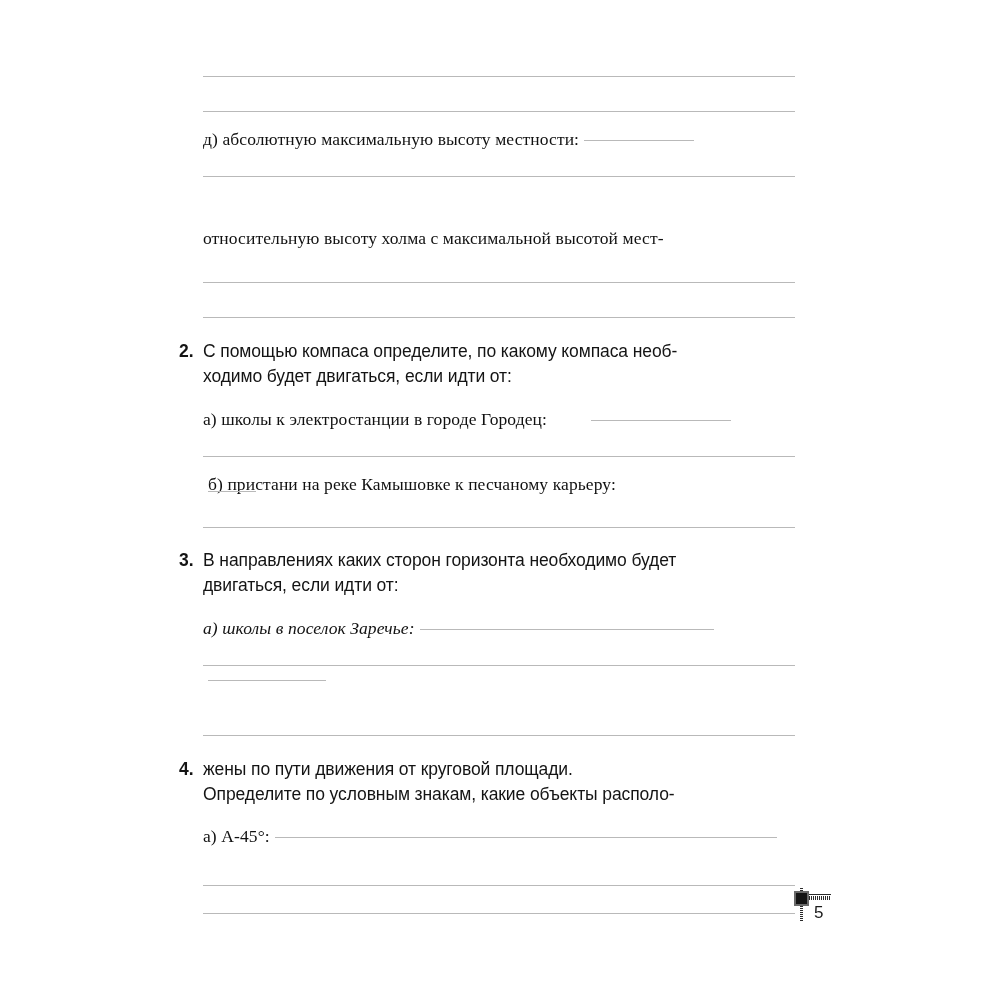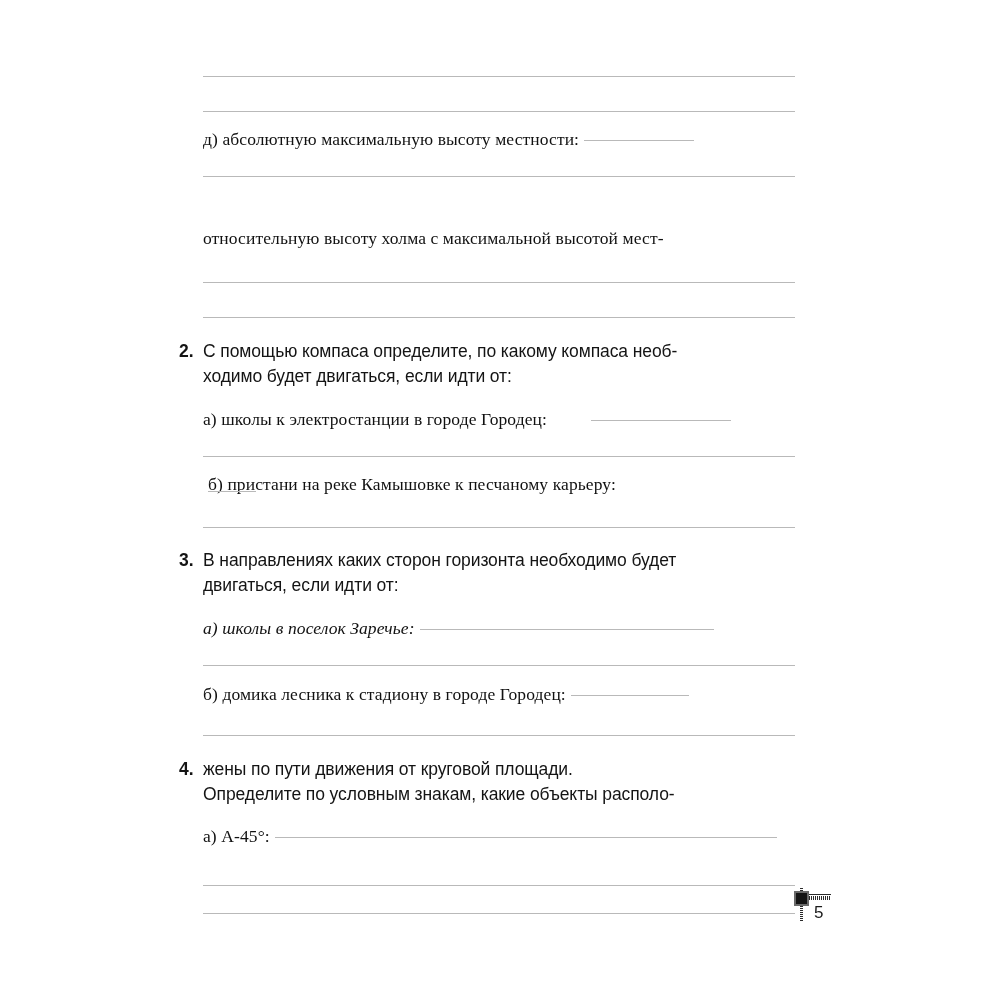--- a/index.html
+++ b/index.html
@@ -196,21 +196,20 @@
     </div>
 
     <div class="row serif-line" style="top:618px;font-style:italic;">
       <span class="txt">а) школы в поселок Заречье:</span>
       <span class="fill" style="width:294px;"></span>
     </div>
 
     <div class="rule" style="top:665px;"></div>
 
     <div class="row serif-line" style="top:684px;">
-      <span class="txt">б) домика лесника к стадиону в городе Городец:</span>
       <span class="fill" style="width:118px;"></span>
     </div>
 
     <div class="rule" style="top:735px;"></div>
 
     <div class="q" style="top:757px; left:0;">
       <span class="num">4.</span>
       <span class="qline">жены по пути движения от круговой площади.</span>
       <span class="qline">Определите по условным знакам, какие объекты располо-</span>
     </div>

